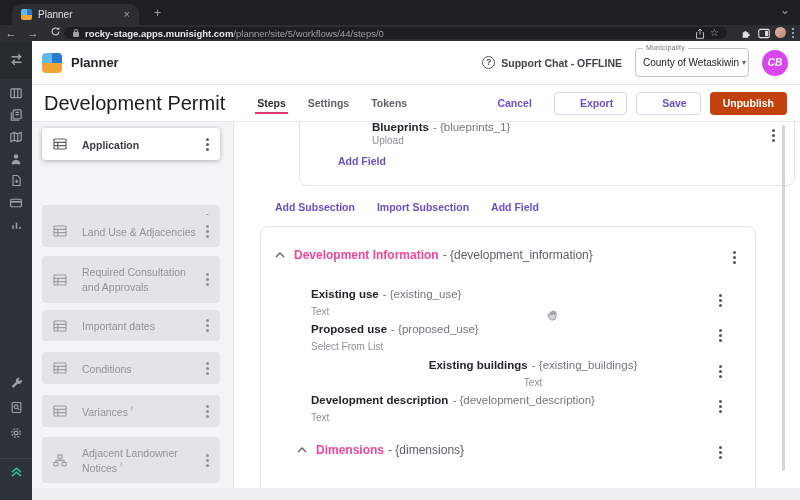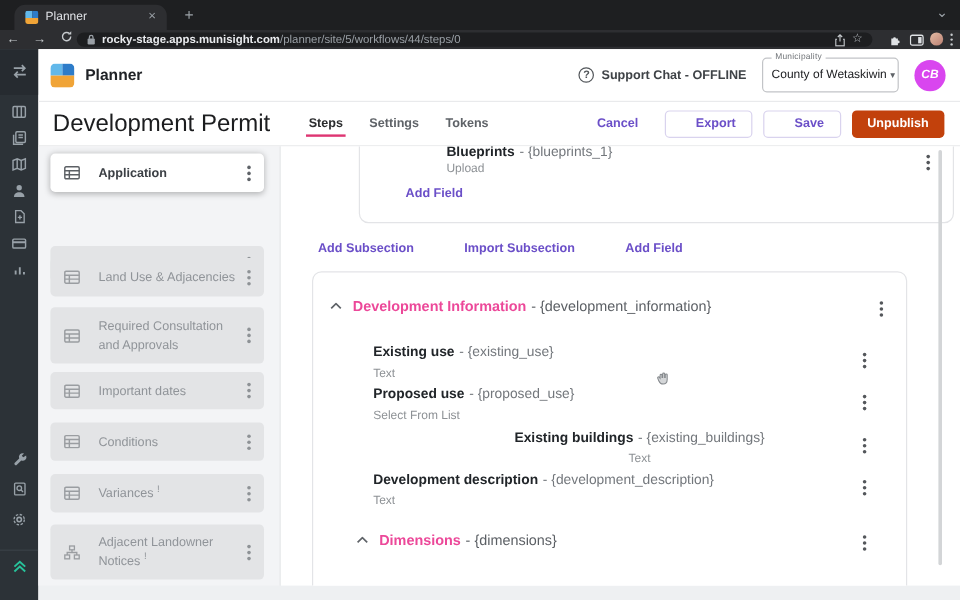--- a/index.html
+++ b/index.html
@@ -102,21 +102,21 @@
 
   #main { position:absolute; left:202px; top:0; width:566px; height:366px; background:#fff;
     overflow:hidden; }
   .sub-card { position:absolute; border:1px solid #e3e4e7; border-radius:8px; background:#fff; }
   #bp-card { left:40px; top:-28px; width:496px; height:92px;margin-left:25px; }
   .fname { font-size:11.5px; font-weight:700; color:#212529; }
   .ftoken { font-size:11.5px; color:#73777c; margin-left:4px; }
   .ftype { font-size:10px; color:#8d9195; }
   .plink { font-size:10.5px; font-weight:700; color:#6b4fc8; }
   .kebab { position:absolute; width:3px; height:13px; color:#54575b; }
-  #links-row { position:absolute; left:31px; top:79px; display:flex; gap:42px; }
+  #links-row { position:absolute; left:41px; top:79px; display:flex; gap:22px; }
   #di-card { left:26px; top:104px; width:496px; height:320px; }
   .sec-head { position:absolute; display:flex; align-items:center; }
   .sec-name { font-size:12px; font-weight:700; color:#ec4899; }
   .sec-token { font-size:12px; color:#5b5f64; margin-left:4px; }
   .chev { margin-right:9px; display:flex; }
   .field-row { position:absolute; left:50px; right:0; height:32px; }
   .field-row .kebab { right:33px; top:10px; }
   #scrollbar { position:absolute; left:548px; top:3px; width:3px; height:346px; background:#d3d5d7;
     border-radius:3px; }
 

